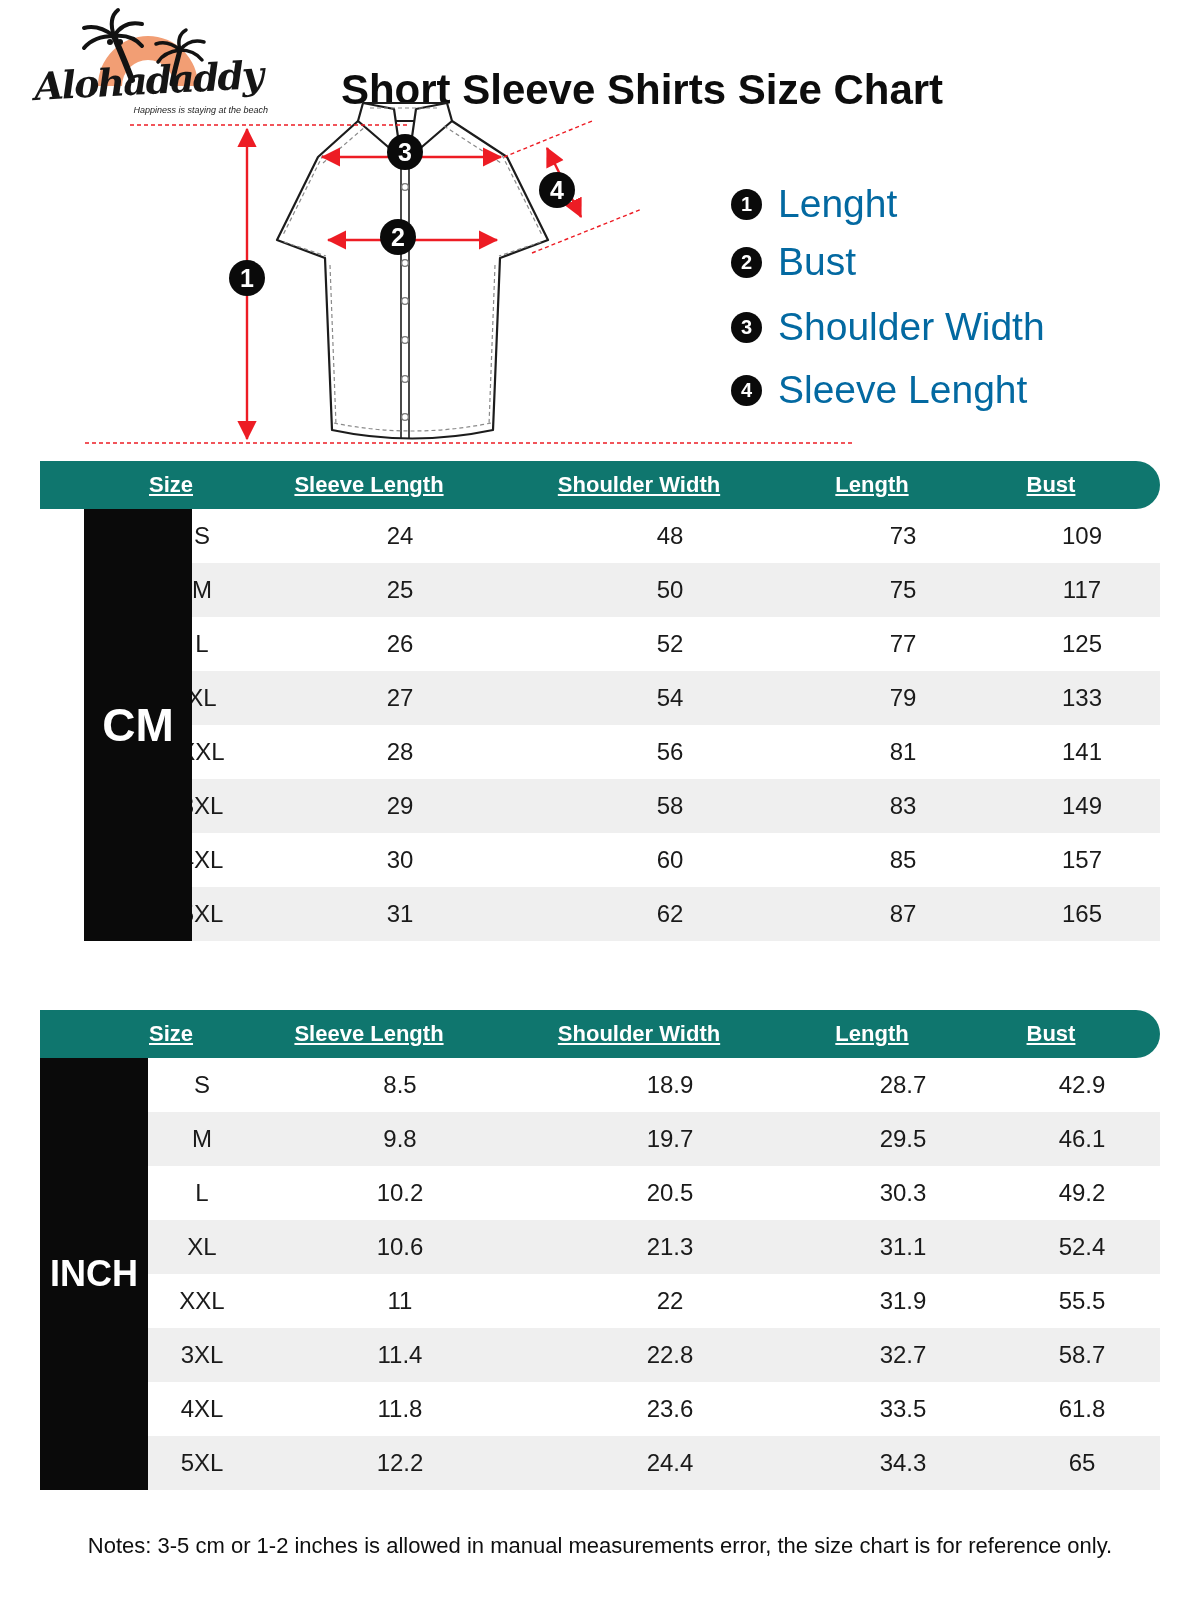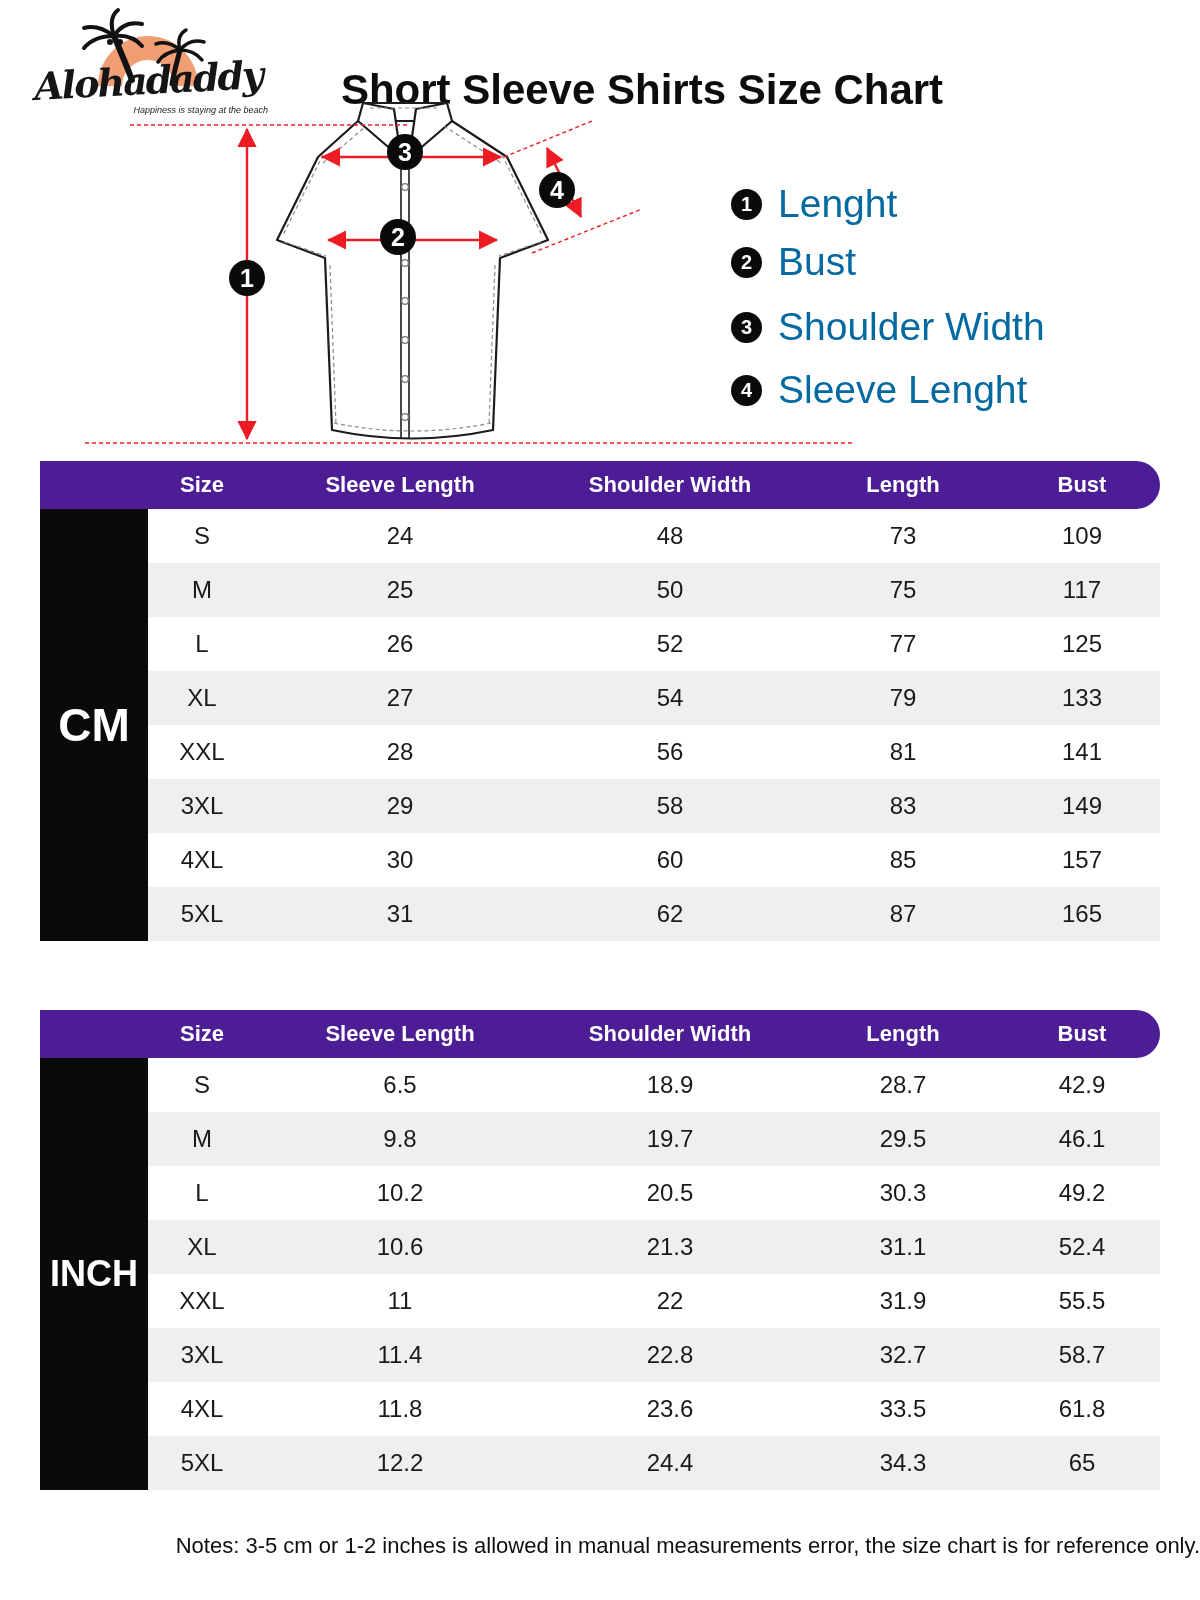--- a/index.html
+++ b/index.html
@@ -29,37 +29,37 @@
   .legend li:nth-child(4){ top:186px; }
   .legend .num { width:31px; height:31px; border-radius:50%; background:#0a0a0a; color:#fff;
                  display:flex; align-items:center; justify-content:center;
                  font-size:20px; font-weight:700; flex:0 0 31px; }
   .legend .lbl { font-size:39px; color:#0369a1; white-space:nowrap; }
 
   
   .size-table { position:absolute; left:40px; width:1120px; }
   .size-table.cm   { top:461px;  height:480px; }
   .size-table.inch { top:1010px; height:480px; }
-  .thead { position:relative; height:48px; background:#4c1d95; border-radius:0 26px 26px 0;
+  .thead { position:relative; height:48px; background:#0f766e; border-radius:0 26px 26px 0;
            display:grid; grid-template-columns:108px 288px 252px 214px 144px; align-items:center;
-           padding-left:108px; color:#fff; font-weight:700; font-size:22px; }
+           padding-left:77px; color:#fff; font-weight:700; font-size:22px;text-decoration:underline; }
   .thead .th { text-align:center; white-space:nowrap; }
   .tbody { position:relative; }
   .unit-col { position:absolute; left:0; top:0; bottom:0; width:108px; background:#0a0a0a;
               display:flex; align-items:center; justify-content:center; color:#fff; font-weight:700; }
-  .cm .unit-col { font-size:46px; }
+  .cm .unit-col { font-size:46px;margin-left:44px; }
   .inch .unit-col { font-size:36px; letter-spacing:0; }
   .rows { margin-left:108px; }
   .trow { display:grid; grid-template-columns:108px 288px 252px 214px 144px; height:54px;
           align-items:center; font-size:24px; color:#1a1a1a; background:#fff; }
   .trow.alt { background:#efefef; }
   .trow .td { text-align:center; white-space:nowrap; }
 
   
-  .notes { position:absolute; left:0; top:1533px; width:1200px; text-align:right;
+  .notes { position:absolute; left:0; top:1533px; width:1200px; text-align:center;
            font-size:22px; color:#0f0f0f; }
 </style>
 </head>
 <body>
 
 <div class="page">
 
   <div class="logo">
     <svg width="240" height="118" viewBox="0 0 240 118">
 
@@ -259,21 +259,21 @@
         <span class="th">Length</span>
         <span class="th">Bust</span>
       </div>
     <div class="tbody">
       <div class="unit-col">
           <span class="unit">INCH</span>
         </div>
       <div class="rows">
           <div class="trow">
             <span class="td">S</span>
-            <span class="td">6.5</span>
+            <span class="td">8.5</span>
             <span class="td">18.9</span>
             <span class="td">28.7</span>
             <span class="td">42.9</span>
           </div>
           <div class="trow alt">
             <span class="td">M</span>
             <span class="td">9.8</span>
             <span class="td">19.7</span>
             <span class="td">29.5</span>
             <span class="td">46.1</span>

